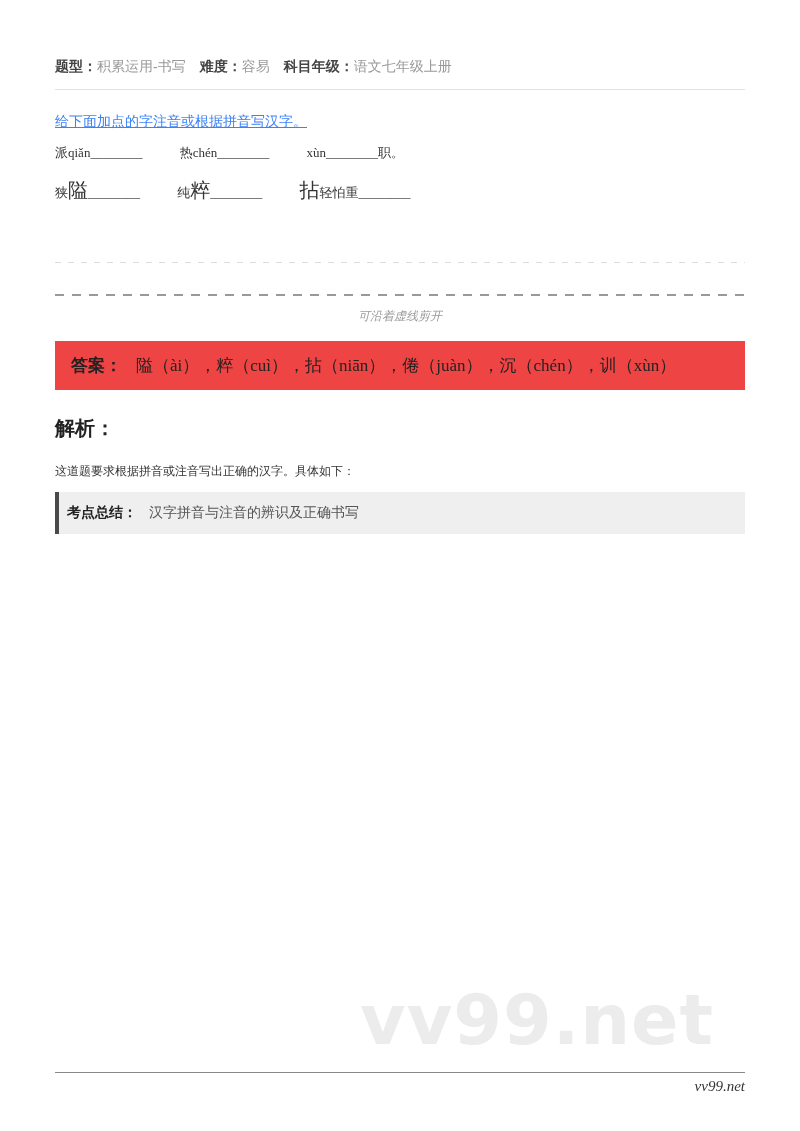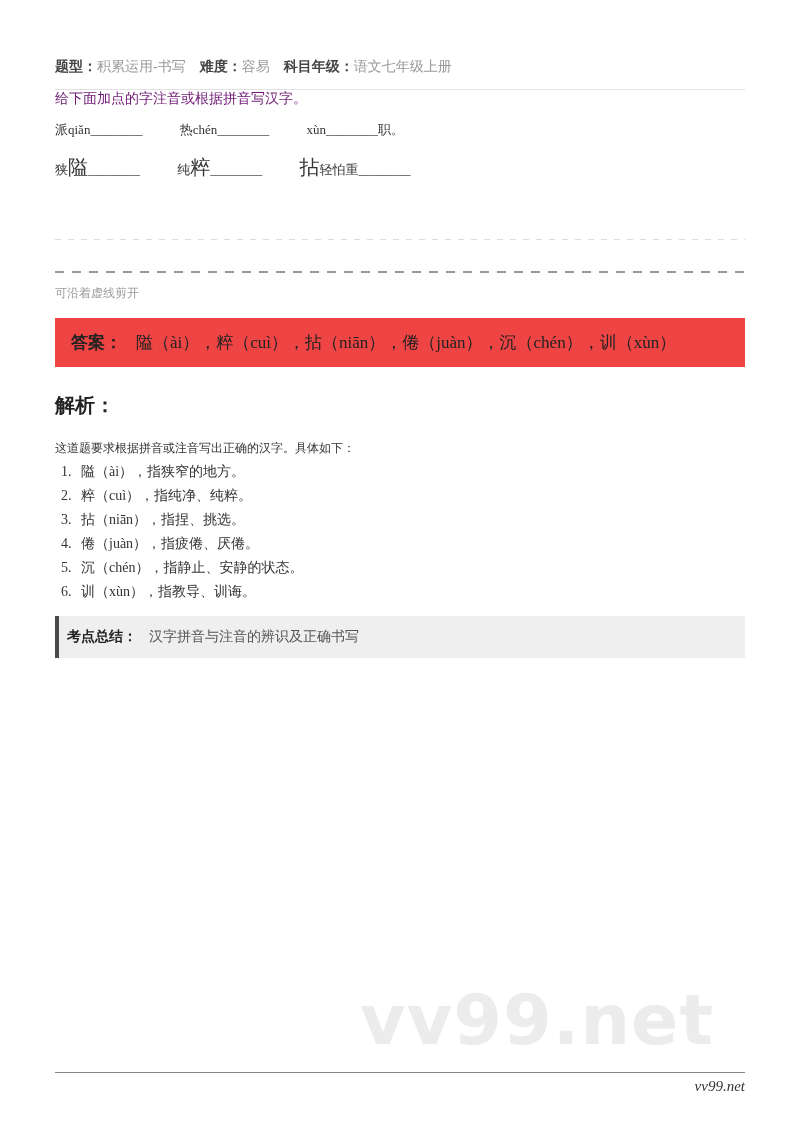--- a/index.html
+++ b/index.html
@@ -18,41 +18,41 @@
     border-bottom: 1px solid #e2e2e2;
     font-size: 14px; color: #999;
   }
   .header .label {
     font-family: "Liberation Sans", "DejaVu Sans", sans-serif;
     font-weight: bold; color: #444;
   }
   .header .value { color: #999; margin-right: 14px; }
 
   
-  .question { font-size: 14px; color: #701a75; }
+  .question { margin-top: 23px; font-size: 14px; color: #3b82f6; text-decoration: underline; }
 
   .ex-row { margin-top: 13px; font-size: 13px; color: #333; white-space: nowrap; }
   .ex-row.first { margin-top: 15px; }
   .ex-item { display: inline-block; margin-right: 34px; }
   .ex-item:last-child { margin-right: 0; }
   .em-char { font-size: 20px; }
   .blank { letter-spacing: 0; }
 
   
   .dash-light {
     margin-top: 58px; height: 1px;
     background: repeating-linear-gradient(90deg, #dddddd 0 6px, transparent 6px 13px);
   }
   .dash-dark {
     margin-top: 31px; height: 2px;
     background: repeating-linear-gradient(90deg, #999999 0 9px, transparent 9px 17px);
   }
   .cut-label {
-    margin-top: 12px; text-align: left;
-    font-size: 12px; color: #9a9a9a;
+    margin-top: 12px; text-align: center;
+    font-size: 12px; color: #9a9a9a; font-style: italic;
   }
 
   
   .section-heading {
     margin-top: 30px; padding-bottom: 9px;
     border-bottom: 2px solid #222;
     font-family: "Liberation Sans", "DejaVu Sans", sans-serif;
     font-weight: bold; font-size: 17px; color: #222;
   }
   .answer-box {
@@ -132,28 +132,20 @@
   <div class="cut-label">可沿着虚线剪开</div>
 
 
   <div class="answer-box">
     <span class="label">答案：</span><span>隘（ài），粹（cuì），拈（niān），倦（juàn），沉（chén），训（xùn）</span>
   </div>
 
   <div class="analysis-label">解析：</div>
   <div class="analysis-intro">这道题要求根据拼音或注音写出正确的汉字。具体如下：</div>
 
-  <ol class="analysis-list">
-    <li>隘（ài），指狭窄的地方。</li>
-    <li>粹（cuì），指纯净、纯粹。</li>
-    <li>拈（niān），指捏、挑选。</li>
-    <li>倦（juàn），指疲倦、厌倦。</li>
-    <li>沉（chén），指静止、安静的状态。</li>
-    <li>训（xùn），指教导、训诲。</li>
-  </ol>
 
   <div class="summary-box">
     <span class="label">考点总结：</span><span>汉字拼音与注音的辨识及正确书写</span>
   </div>
 
 </div>
 
 <div class="watermark">vv99.net</div>
 <div class="footer-rule"></div>
 <div class="footer-text">vv99.net</div>

